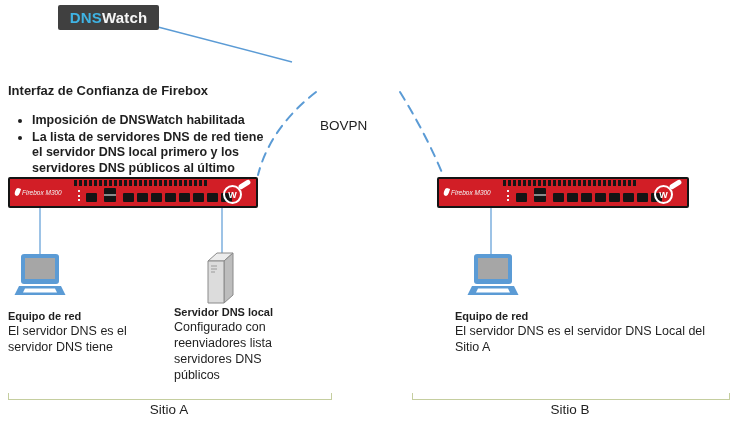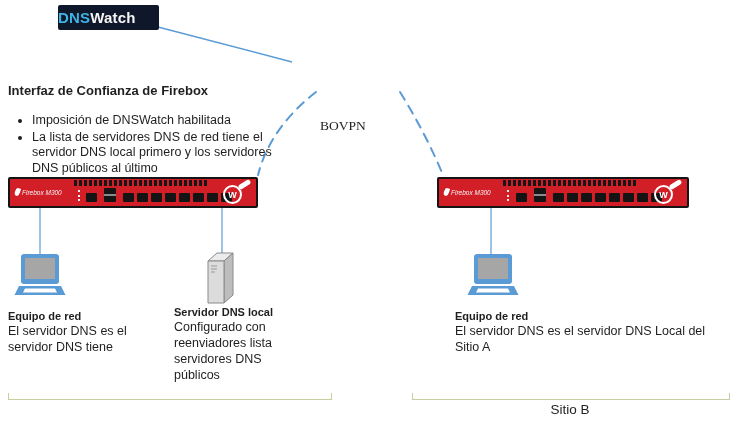--- a/index.html
+++ b/index.html
@@ -7,40 +7,40 @@
     position:relative;width:738px;height:426px;background:#ffffff;overflow:hidden;
     font-family:"Liberation Sans","DejaVu Sans",sans-serif;color:#1f1f1f;
   }
   .abs{position:absolute;}
 
   
   .overlay{position:absolute;left:0;top:0;pointer-events:none;}
 
   
   .dnswatch{
-    left:58px;top:5px;width:101px;height:25px;background:#0f172a;border-radius:2px;
-    display:flex;align-items:center;justify-content:flex-start;
+    left:58px;top:5px;width:101px;height:25px;background:#404040;border-radius:2px;
+    display:flex;align-items:center;justify-content:center;
     font-size:15px;font-weight:bold;letter-spacing:.2px;
   }
   .dnswatch .dns{color:#3fb3e4;}
   .dnswatch .watch{color:#f5f5f5;}
 
   
   .cloud{left:285px;top:12px;width:160px;height:92px;}
   .cloud-label{position:absolute;left:14px;top:46px;width:120px;text-align:center;
     color:#ffffff;font-size:15px;}
 
   
   .note{left:8px;top:83px;width:264px;font-size:12.5px;line-height:1.22;}
   .note .note-title{font-weight:bold;font-size:13px;margin-bottom:14px;}
-  .note ul{margin:3px 0 0 0;padding-left:24px;}
+  .note ul{margin:3px 0 0 0;padding-left:24px;font-weight:bold;}
   .note li{margin-bottom:2px;}
 
   
-  .bovpn{left:320px;top:118px;font-size:13.5px;font-family:Liberation Serif, serif;}
+  .bovpn{left:320px;top:118px;font-size:13.5px;}
 
   
   .firebox{position:absolute;height:27px;background:#d21e26;border:2px solid #141414;
     border-radius:2px;}
   .fb-vents{position:absolute;top:1px;left:26%;width:54%;height:6px;
     background:repeating-linear-gradient(90deg,#161616 0 3px,#d21e26 3px 5px);}
   .fb-logo{position:absolute;left:5px;top:9px;display:flex;align-items:center;gap:2px;}
   .fb-flame{width:5px;height:8px;background:#fff;border-radius:60% 0 60% 60%;
     transform:rotate(18deg);display:inline-block;}
   .fb-model{color:#f2f2f2;font-size:6.5px;font-style:italic;white-space:nowrap;}
@@ -189,17 +189,18 @@
     <div class="lb-title">Servidor DNS local</div>
     <div>Configurado con reenviadores lista servidores DNS públicos</div>
   </div>
 
   <div class="label-block" style="left:455px;top:309px;width:268px;">
     <div class="lb-title">Equipo de red</div>
     <div>El servidor DNS es el servidor DNS Local del Sitio A</div>
   </div>
 
   <div class="bracket" style="left:8px;top:393px;width:322px;"></div>
+  <div class="site-label" style="left:8px;top:402px;width:322px;">Sitio A</div>
 
   <div class="bracket" style="left:412px;top:393px;width:316px;"></div>
   <div class="site-label" style="left:412px;top:402px;width:316px;">Sitio B</div>
 
 </div>
 
 </body></html>

